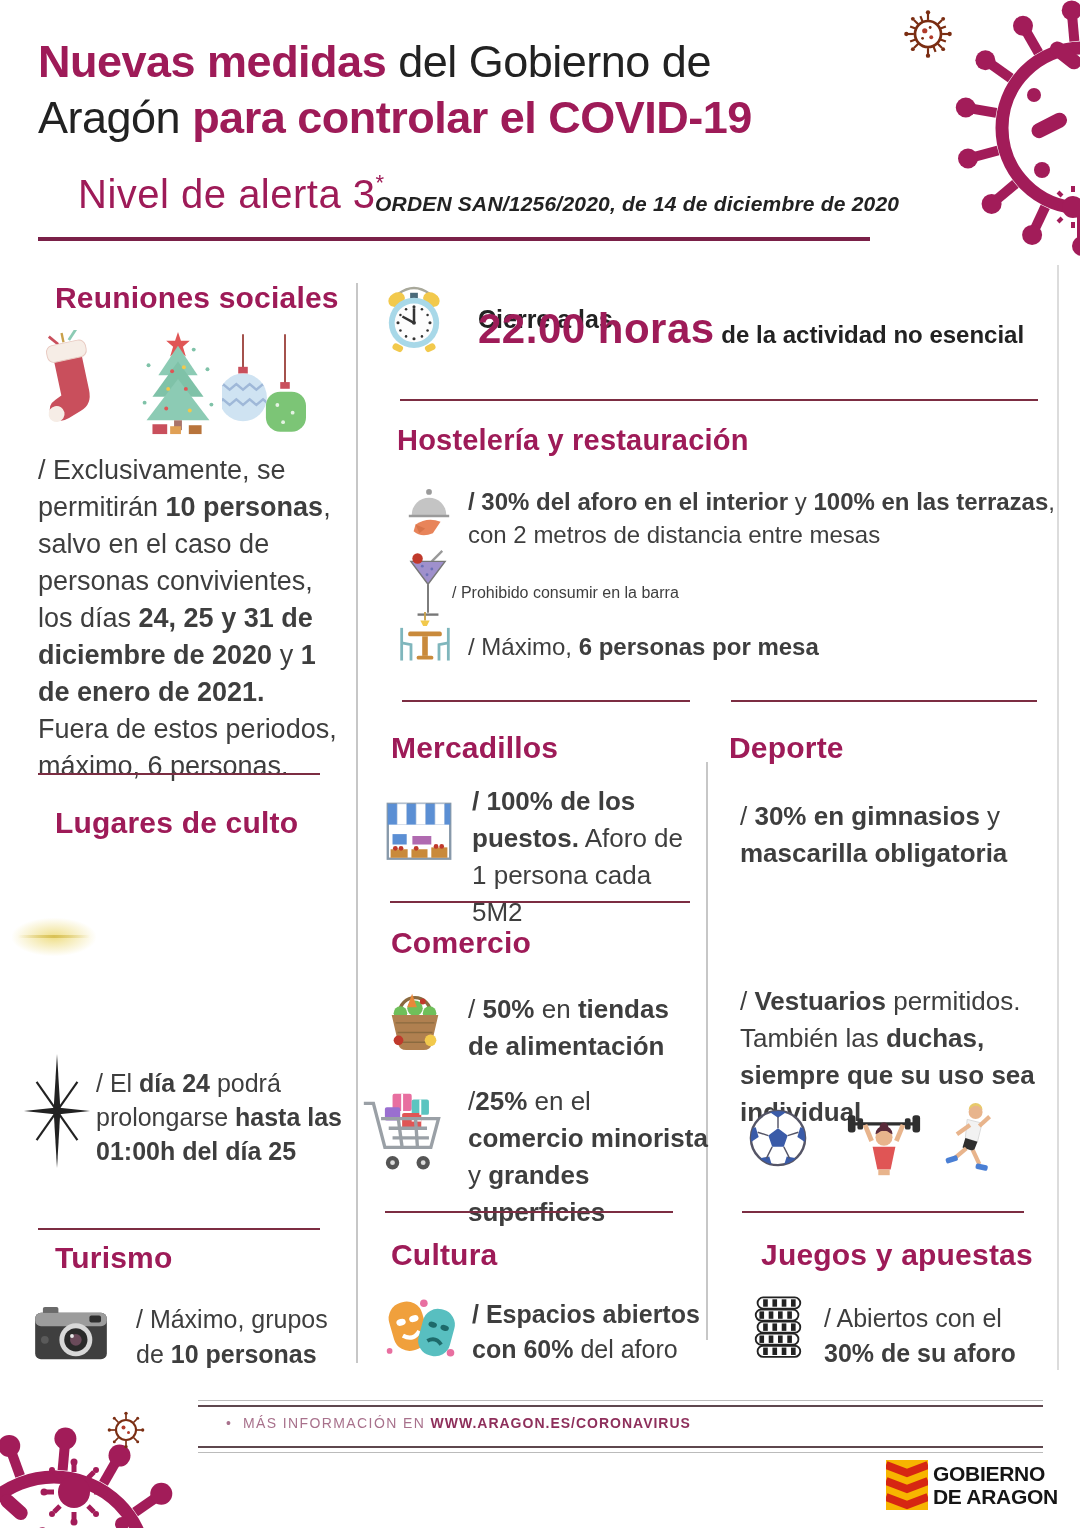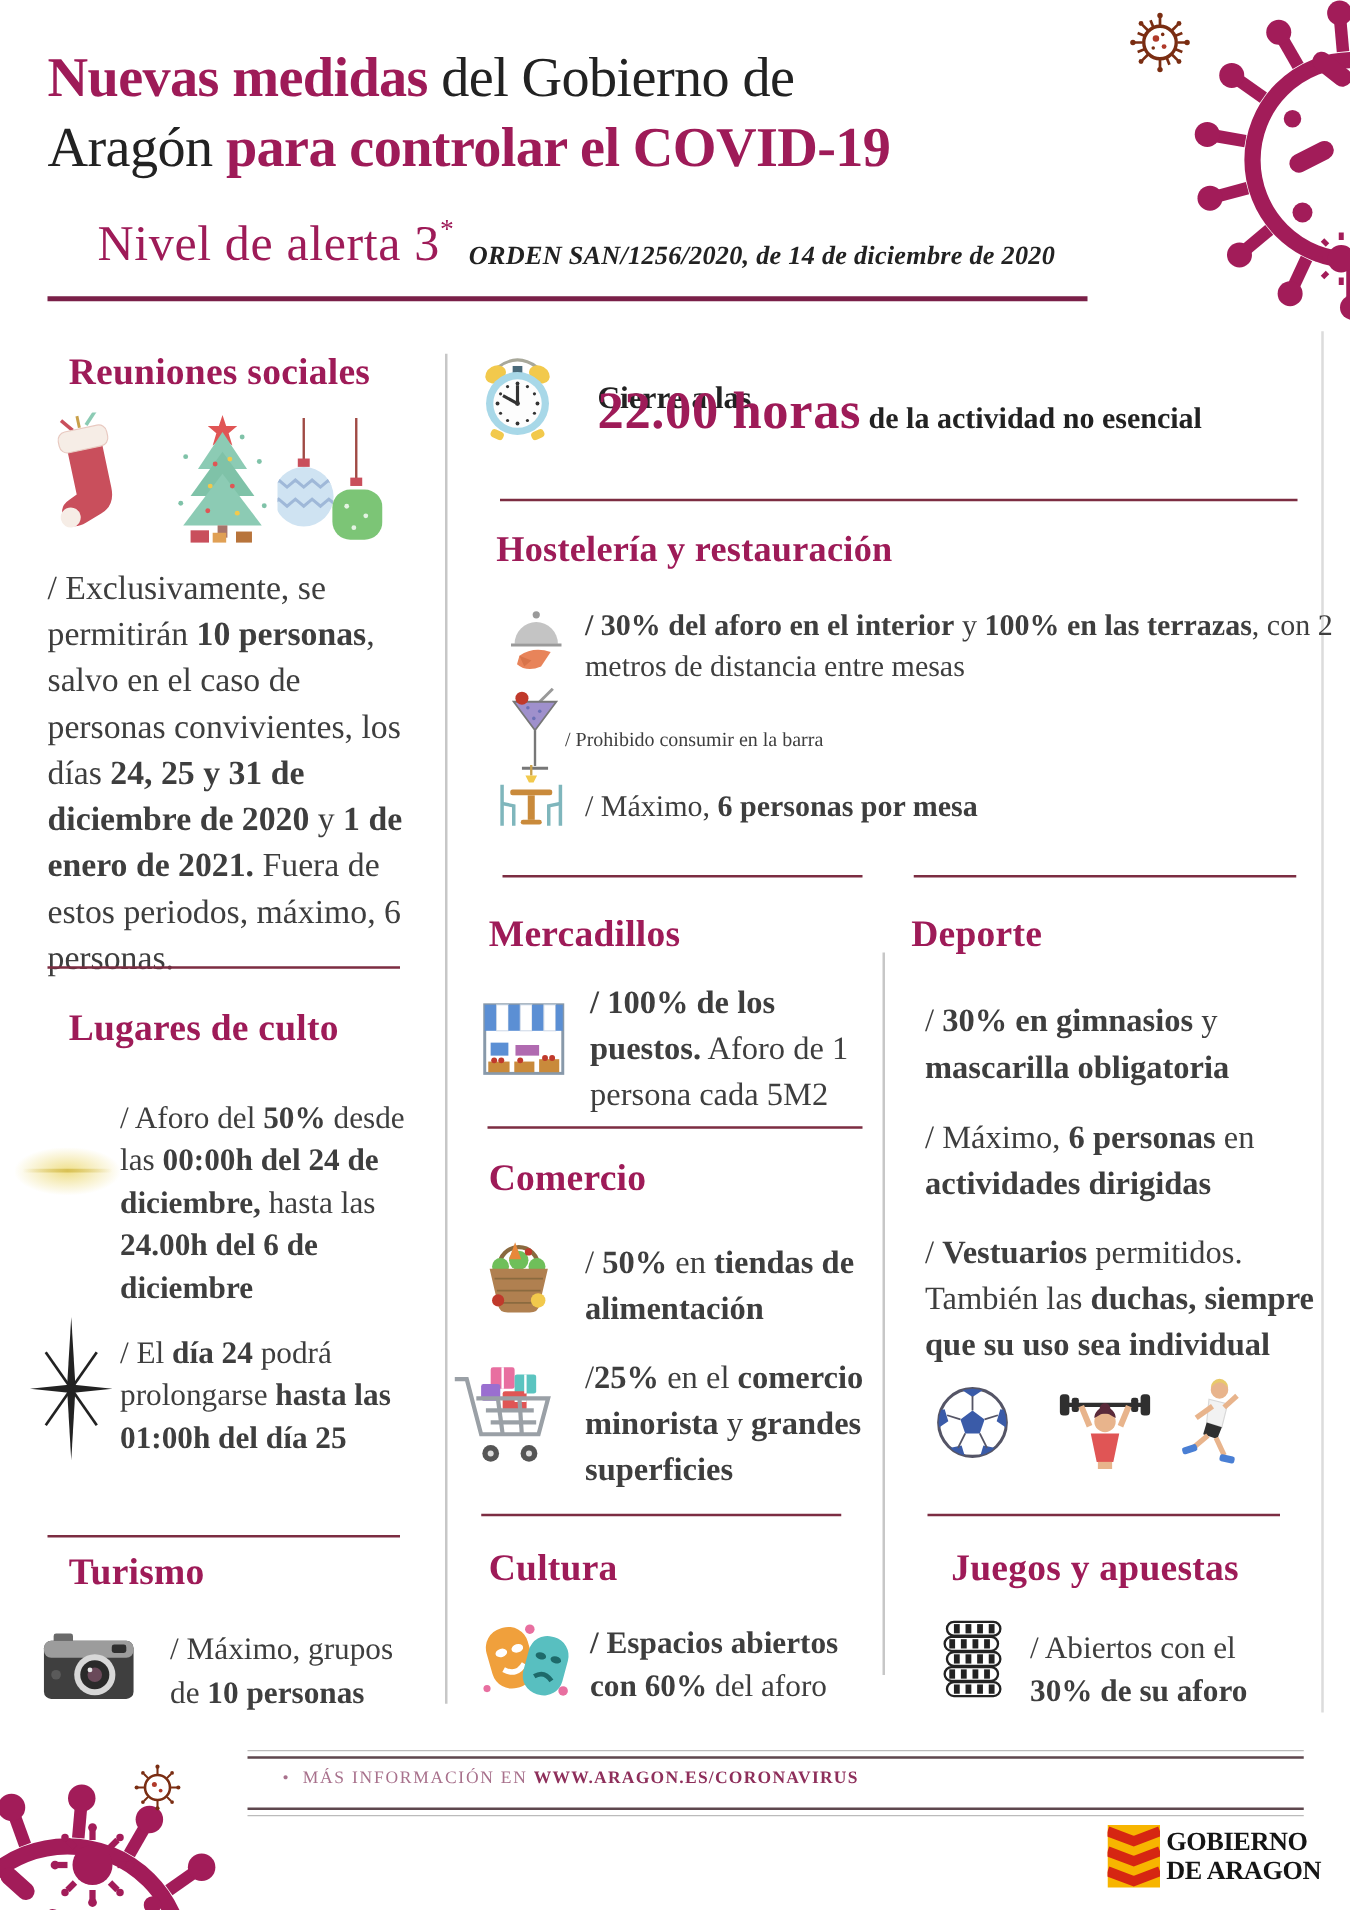--- a/index.html
+++ b/index.html
@@ -1,21 +1,21 @@
 <!DOCTYPE html>
 <html style="--accent: #9E1B58; --body: #3E3E3E; --divider: #7C2D42; --light_divider: #C7C7C7; --footer_line: #5E474E; --footer_muted: #A8718C; --url: #8E2F5B; --virus: #A21C59;"><head>
 <meta charset="utf-8">
 <style>
   :root{
     --accent:#9E1B58; --body:#3E3E3E; --divider:#7C2D42; --light_divider:#C7C7C7;
     --footer_line:#5E474E; --footer_muted:#A8718C; --url:#8E2F5B; --virus:#A21C59;
   }
   html,body{margin:0;padding:0;background:#f2f2f2;}
   .page{position:relative;width:1080px;height:1528px;background:#ffffff;overflow:hidden;
-        font-family:Liberation Serif, serif;color:var(--body);}
+        font-family:Liberation Sans, sans-serif;color:var(--body);}
   .abs{position:absolute;}
   .b{font-weight:700;}
   h1,h2{margin:0;padding:0;}
   .title{font-size:45px;line-height:56px;letter-spacing:-0.5px;color:#222;font-weight:400;}
   .title .accent{color:var(--accent);font-weight:700;}
   .alert{font-size:40px;color:var(--accent);font-weight:400;letter-spacing:0.5px;margin-left:40px;}
   .alert sup{font-size:22px;vertical-align:18px;}
   .order{font-size:21px;font-style:italic;font-weight:700;color:#222;letter-spacing:0.2px;}
   .h2{font-size:30px;font-weight:700;color:var(--accent);letter-spacing:0.2px;margin-left:17px;}
   .txt{margin:0;}
@@ -187,21 +187,20 @@
   </svg>
 
   <p class="abs txt" style="left:38px;top:452px;width:302px;font-size:27px;line-height:37px;"><span>/ Exclusivamente, se permitirán </span><span class="b">10 personas</span><span>, salvo en el caso de personas convivientes, los días </span><span class="b">24, 25 y 31 de diciembre de 2020</span><span> y </span><span class="b">1 de enero de 2021.</span><span> Fuera de estos periodos, máximo, 6 personas.</span></p>
 
   <div class="abs hr" style="left:38px;top:773px;width:282px;"></div>
   <h2 class="abs h2" style="left:38px;top:806px;">Lugares de culto</h2>
 
   <div class="abs" style="left:12px;top:918px;width:84px;height:38px;background:radial-gradient(ellipse at center, rgba(238,221,130,0.95) 0%, rgba(238,221,130,0.35) 45%, rgba(238,221,130,0) 72%);">
     <div style="position:absolute;left:6px;top:17px;width:72px;height:3px;background:linear-gradient(90deg, rgba(220,200,90,0) 0%, rgba(214,190,80,0.9) 50%, rgba(220,200,90,0) 100%);"></div>
   </div>
-  <p class="abs txt" style="left:96px;top:878px;width:248px;font-size:25px;line-height:34px;"><span>/ Aforo del </span><span class="b">50%</span><span> desde las </span><span class="b">00:00h del 24 de diciembre,</span><span> hasta las </span><span class="b">24.00h del 6 de diciembre</span></p>
 
   <svg class="abs" style="left:22px;top:1052px;" width="70" height="118" viewBox="0 0 72 118">
     <polygon points="36,0 39.5,58 36,118 32.5,58" fill="#222"></polygon>
     <polygon points="2,59 36,55.5 70,59 36,62.5" fill="#222"></polygon>
     <line x1="15" y1="29" x2="57" y2="89" stroke="#222" stroke-width="2.2"></line>
     <line x1="57" y1="29" x2="15" y2="89" stroke="#222" stroke-width="2.2"></line>
   </svg>
   <p class="abs txt" style="left:96px;top:1066px;width:252px;font-size:25px;line-height:34px;"><span>/ El </span><span class="b">día 24</span><span> podrá prolongarse </span><span class="b">hasta las 01:00h del día 25</span></p>
 
   <div class="abs hr" style="left:38px;top:1228px;width:282px;"></div>
@@ -378,21 +377,20 @@
     </g>
     <circle cx="34" cy="78" r="7" fill="#555"></circle>
       <circle cx="66" cy="78" r="7" fill="#555"></circle>
     <circle cx="34" cy="78" r="2.5" fill="#ddd"></circle>
       <circle cx="66" cy="78" r="2.5" fill="#ddd"></circle>
   </svg>
   <p class="abs txt" style="left:468px;top:1083px;width:245px;font-size:26px;line-height:37px;"><span>/</span><span class="b">25%</span><span> en el </span><span class="b">comercio minorista</span><span> y </span><span class="b">grandes superficies</span></p>
 
   <h2 class="abs h2" style="left:712px;top:731px;">Deporte</h2>
   <p class="abs txt" style="left:740px;top:798px;width:310px;font-size:26px;line-height:37px;"><span>/ </span><span class="b">30% en gimnasios</span><span> y </span><span class="b">mascarilla obligatoria</span></p>
-  <p class="abs txt" style="left:740px;top:891px;width:310px;font-size:26px;line-height:37px;"><span>/ Máximo, </span><span class="b">6 personas</span><span> en </span><span class="b">actividades dirigidas</span></p>
   <p class="abs txt" style="left:740px;top:983px;width:322px;font-size:26px;line-height:37px;"><span>/ </span><span class="b">Vestuarios</span><span> permitidos. También las </span><span class="b">duchas, siempre que su uso sea individual</span></p>
 
   <svg class="abs" style="left:748px;top:1108px;" width="60" height="60" viewBox="0 0 62 62">
     <circle cx="31" cy="31" r="28" fill="#fff" stroke="#556" stroke-width="2.5"></circle>
     <clipPath id="ballc">
         <circle cx="31" cy="31" r="28"></circle>
       </clipPath>
     <g clip-path="url(#ballc)" fill="#3A5BA8">
       <polygon points="31,21 41,28.5 37,40 25,40 21,28.5"></polygon>
       <polygon points="31,-4 40,4 31,10 22,4"></polygon>

